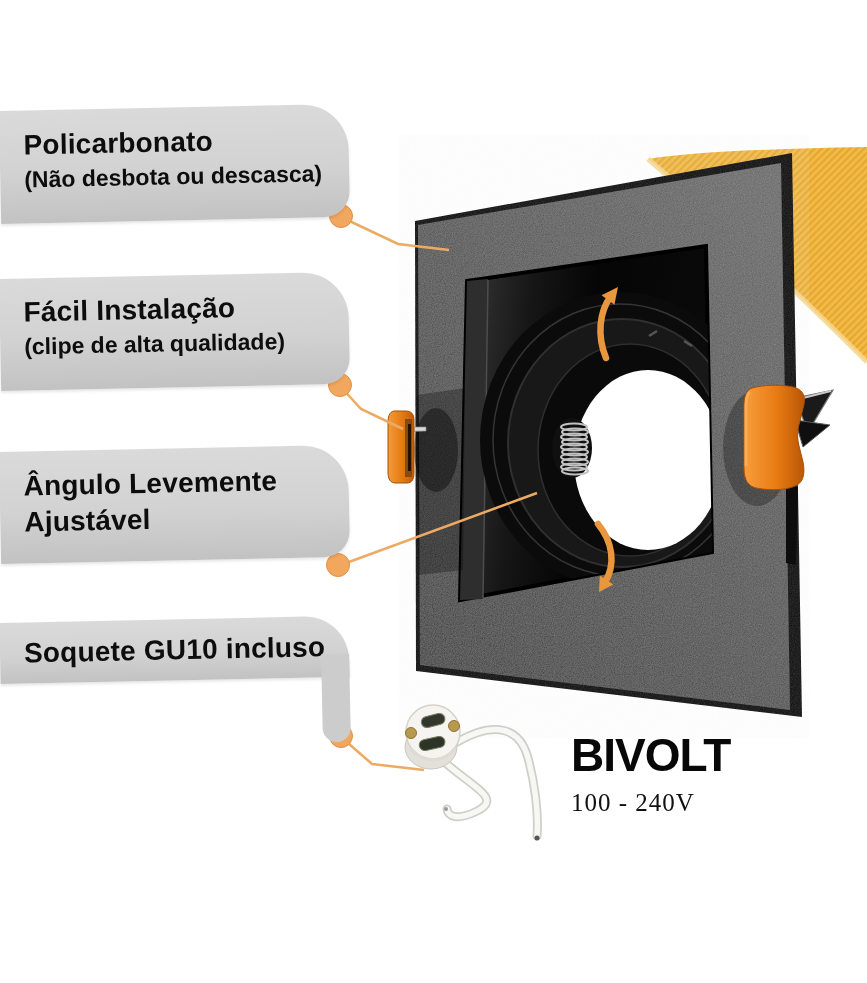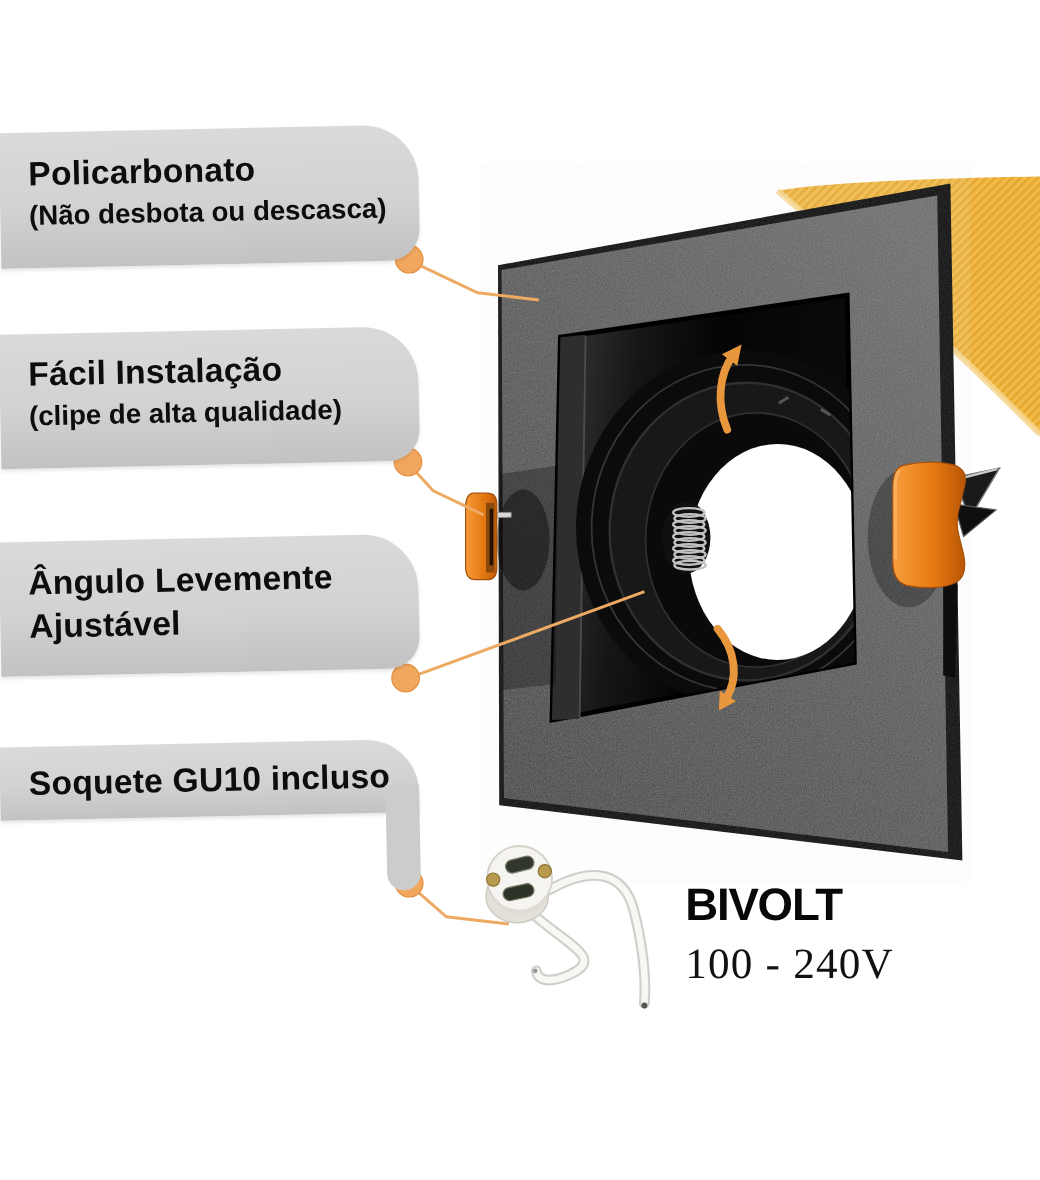--- a/index.html
+++ b/index.html
@@ -21,22 +21,22 @@
   .bubble-3{top:452px;height:112px;padding-top:17px;}
   .bubble-4{top:623px;height:61px;padding-top:13px;border-radius:0 44px 0 0;}
   .tail{
     position:absolute;right:0;top:38px;width:28px;height:88px;
     background:#cccccc;border-radius:0 0 16px 16px;
   }
   .t1{display:block;font-weight:700;font-size:28px;line-height:36px;color:#0d0d0d;letter-spacing:.2px;white-space:nowrap;}
   .t2{display:block;font-weight:700;font-size:23px;line-height:33px;color:#0d0d0d;white-space:nowrap;}
   .t2:empty{display:none;}
   #voltage{position:absolute;left:571px;top:737px;}
-  .bivolt{display:block;font-weight:800;font-size:38px;letter-spacing:-1px;color:#080808;line-height:36px;}
-  .volts{display:block;font-family:"Liberation Serif",serif;font-size:36px;color:#111;line-height:34px;margin-top:13px;letter-spacing:1px;}
+  .bivolt{display:block;font-weight:800;font-size:46px;letter-spacing:-1px;color:#080808;line-height:36px;}
+  .volts{display:block;font-family:"Liberation Serif",serif;font-size:25px;color:#111;line-height:34px;margin-top:13px;letter-spacing:1px;}
 </style>
 </head>
 <body>
 
 <div id="canvas">
 
   <svg id="art" viewBox="0 0 867 983">
     <defs>
       <pattern id="hatch" width="5" height="5" patternUnits="userSpaceOnUse" patternTransform="rotate(45)">
         <rect width="5" height="5" fill="#f2bb49"></rect>

